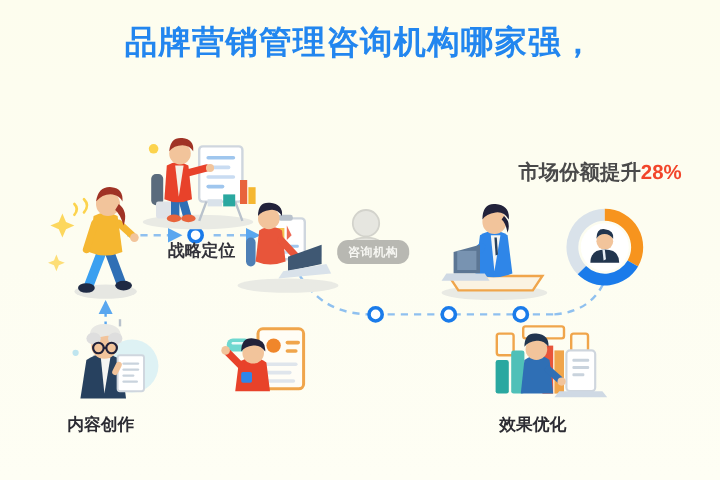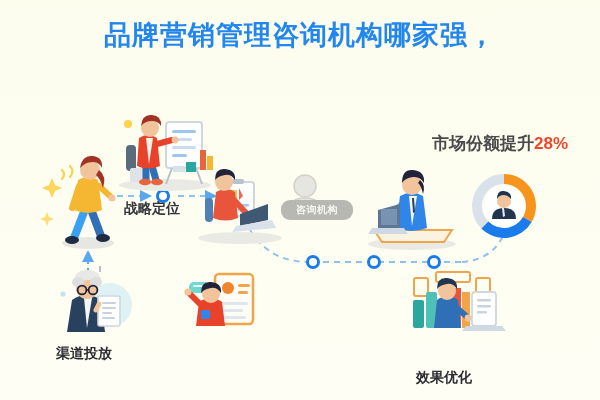--- a/index.html
+++ b/index.html
@@ -19,28 +19,28 @@
     letter-spacing:1px;white-space:nowrap;
   }
 
   
   .kpi{position:absolute;left:432px;top:132px;white-space:nowrap;
        font-size:17px;font-weight:bold;}
   .kpi .kpi-label{color:#4a4a4a;}
   .kpi .kpi-value{color:#f2462b;}
 
   
-  .node-label{position:absolute;font-size:14px;color:#33333a;white-space:nowrap;font-weight:bold;}
+  .node-label{position:absolute;font-size:14px;color:#33333a;white-space:nowrap;font-weight:bold;margin-left:16px;}
   .cap-label{position:absolute;font-size:14px;color:#2c2c33;white-space:nowrap;font-weight:bold;}
 
   
   .ghost-badge{
     position:absolute;left:281px;top:200px;
     background:#b8b8b2;color:#f6f6f2;font-size:10px;font-weight:bold;
-    padding:3px 15px;border-radius:9px;white-space:nowrap;letter-spacing:.5px;
+    padding:3px 9px;border-radius:9px;white-space:nowrap;letter-spacing:.5px;
   }
 
   svg.layer{position:absolute;left:0;top:0;width:600px;height:400px;}
 </style>
 </head>
 <body>
 
 <div id="stage">
 
   <div class="title-wrap">
@@ -274,16 +274,16 @@
       <path d="M457,308 L466,316" stroke="#2f6fb5" stroke-width="6" stroke-linecap="round"></path>
       <circle cx="468" cy="318" r="3.4" fill="#f2c49b"></circle>
     </g>
   </svg>
 
   <div class="node-label" style="left:124px;top:200px;">战略定位</div>
 
 
   <div class="ghost-badge">咨询机构</div>
 
-  <div class="cap-label" style="left:56px;top:345px;">渠道投放</div>
-  <div class="cap-label" style="left:416px;top:345px;margin-top:24px;">效果优化</div>
+  <div class="cap-label" style="left:56px;top:345px;">内容创作</div>
+  <div class="cap-label" style="left:416px;top:345px;">效果优化</div>
 
 </div>
 
 </body></html>

